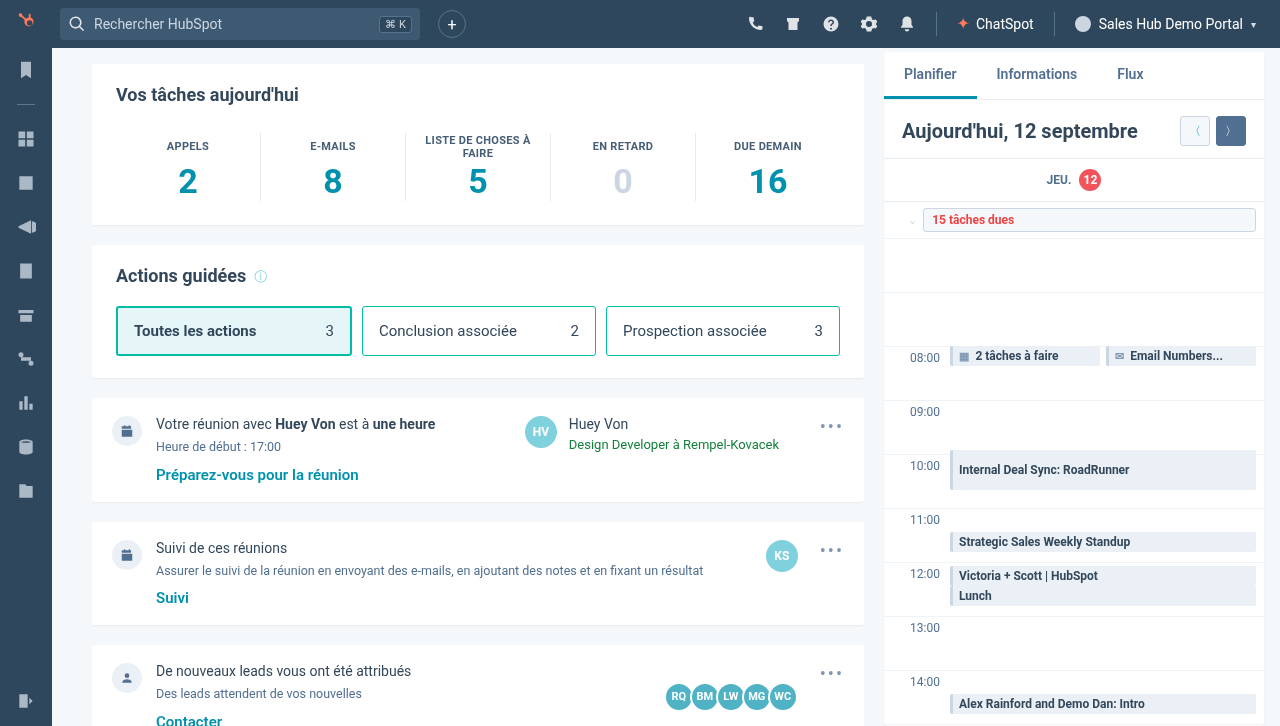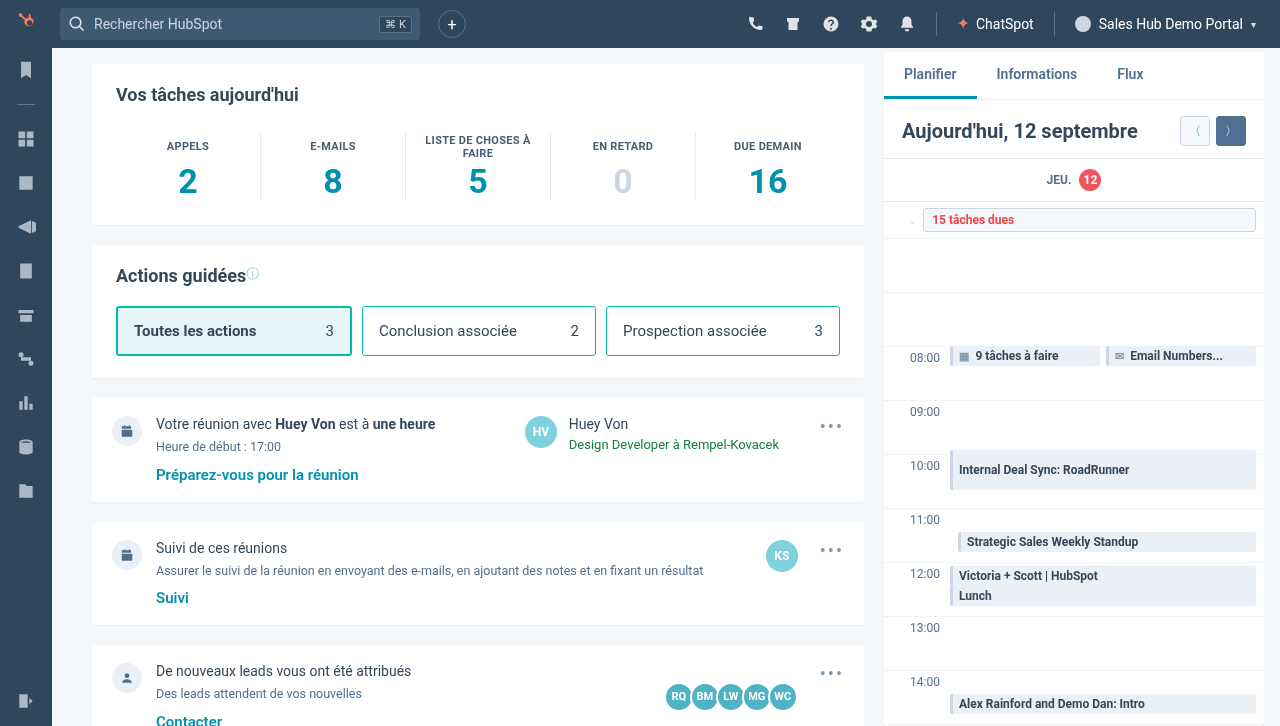--- a/index.html
+++ b/index.html
@@ -152,21 +152,21 @@
     line-height: 1.2;
   }
   .stat-value {
     font-size: 34px;
     font-weight: 700;
     color: #0091ae;
   }
   .stat-value.grey { color: #cbd6e2; }
 
   
-  .ga-header { display: flex; align-items: flex-start; margin-bottom: 20px; }
+  .ga-header { display: flex; align-items: flex-end; gap: 8px; margin-bottom: 20px; }
   .ga-header .info { color: #7fd1de; font-size: 13px; }
   .tabs-row { display: flex; gap: 10px; margin-bottom: 4px; }
   .ga-tab {
     flex: 1;
     border: 1px solid #00bda5;
     border-radius: 3px;
     padding: 14px 16px;
     display: flex;
     justify-content: space-between;
     align-items: center;
@@ -558,30 +558,30 @@
               <div class="hrline"></div>
               <div class="hrline"></div>
               <div class="hrline"></div>
               <div class="hrline"></div>
               <div class="hrline"></div>
               <div class="hrline"></div>
               <div class="hrline"></div>
               <div class="hrline"></div>
               <div class="ev half" style="top: 108px; height: 20px;">
                 <span class="evi">▦</span>
-                <span>9 tâches à faire</span>
+                <span>2 tâches à faire</span>
               </div>
               <div class="ev halfr" style="top: 108px; height: 20px;">
                 <span class="evi">✉</span>
                 <span>Email Numbers...</span>
               </div>
               <div class="ev" style="top: 212px; height: 40px;">
                 <span>Internal Deal Sync: RoadRunner</span>
               </div>
-              <div class="ev" style="top: 294px; height: 20px; margin-left: 8px;">
+              <div class="ev" style="top: 294px; height: 20px;">
                 <span>Strategic Sales Weekly Standup</span>
               </div>
               <div class="ev" style="top: 328px; height: 20px;">
                 <span>Victoria + Scott | HubSpot</span>
               </div>
               <div class="ev" style="top: 348px; height: 20px;">
                 <span>Lunch</span>
               </div>
               <div class="ev" style="top: 456px; height: 20px;">
                 <span>Alex Rainford and Demo Dan: Intro</span>

